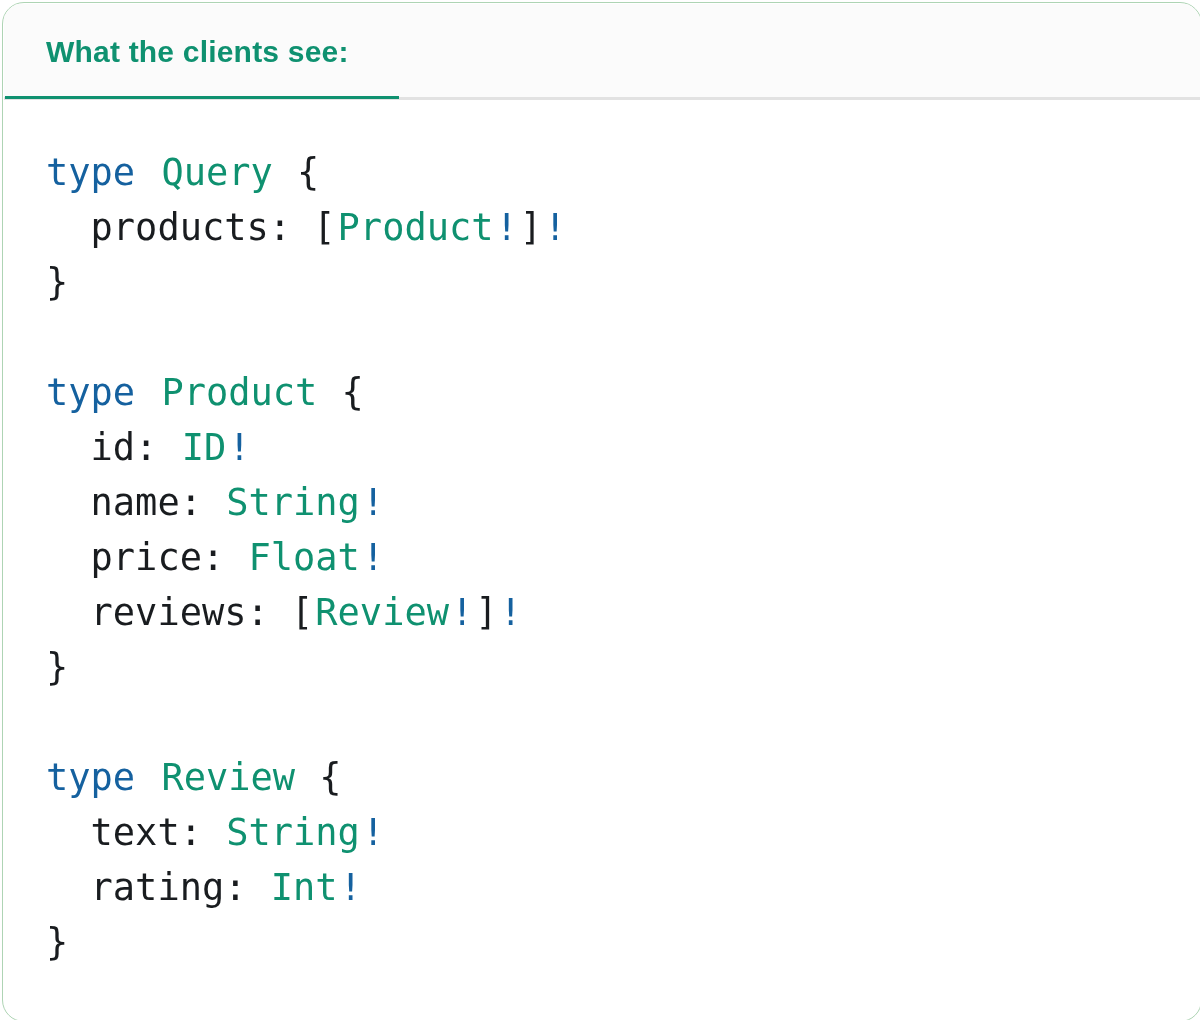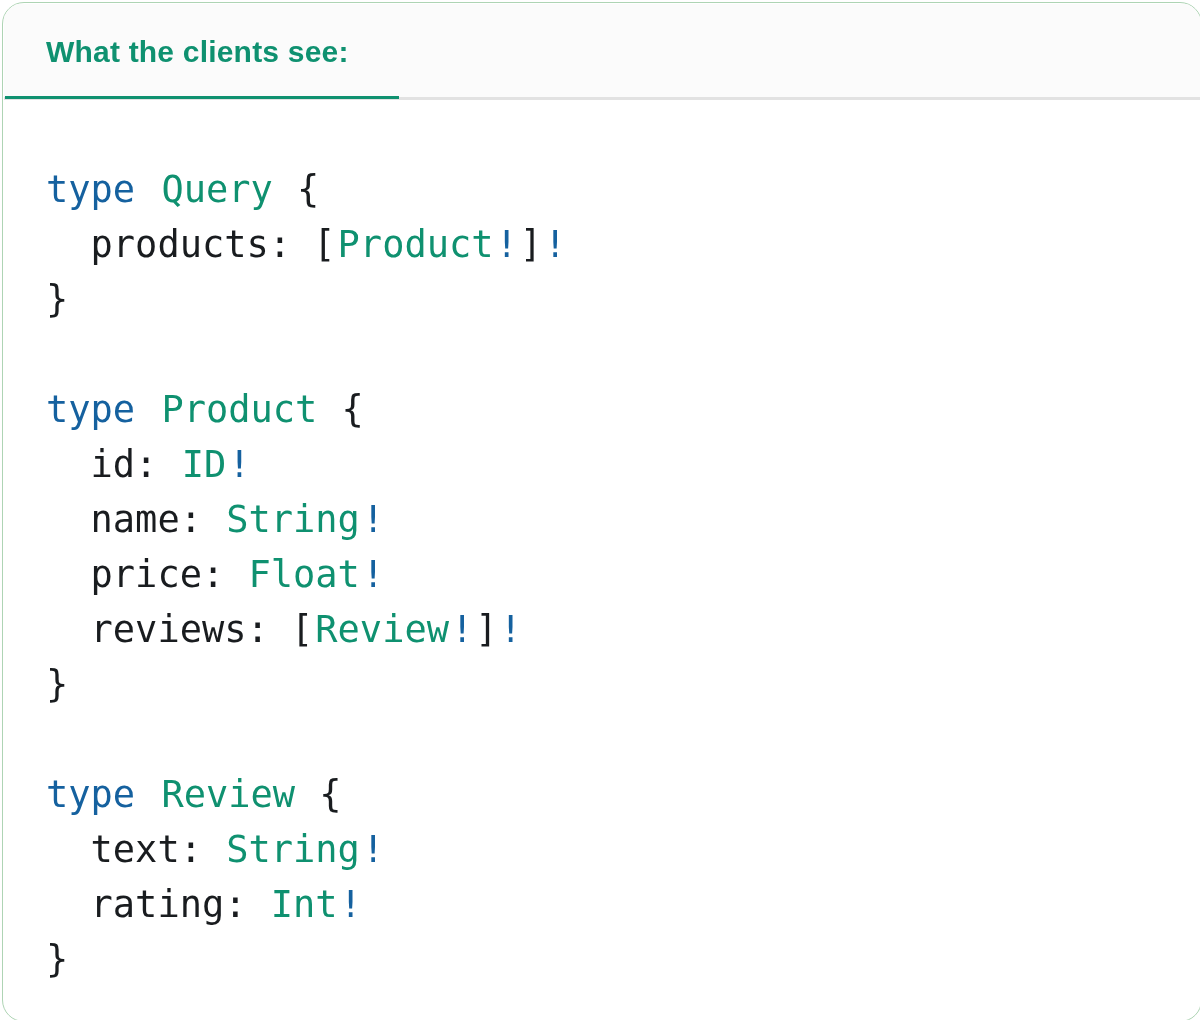--- a/index.html
+++ b/index.html
@@ -54,21 +54,20 @@
     letter-spacing:0.2px;
     white-space:nowrap;
   }
   .code{
     padding:44px 40px 0 40px;
     font-family:"DejaVu Sans Mono","Liberation Mono",monospace;
     font-size:37px;
     line-height:55px;
     color:var(--dark);
     white-space:pre;
-    margin-top:17px;
   }
   .code-line{height:55px;}
   .tok-k{color:var(--blue);}
   .tok-t{color:var(--green);}
   .tok-p{color:var(--dark);}
 </style>
 </head>
 <body>
 
 <div class="panel">

